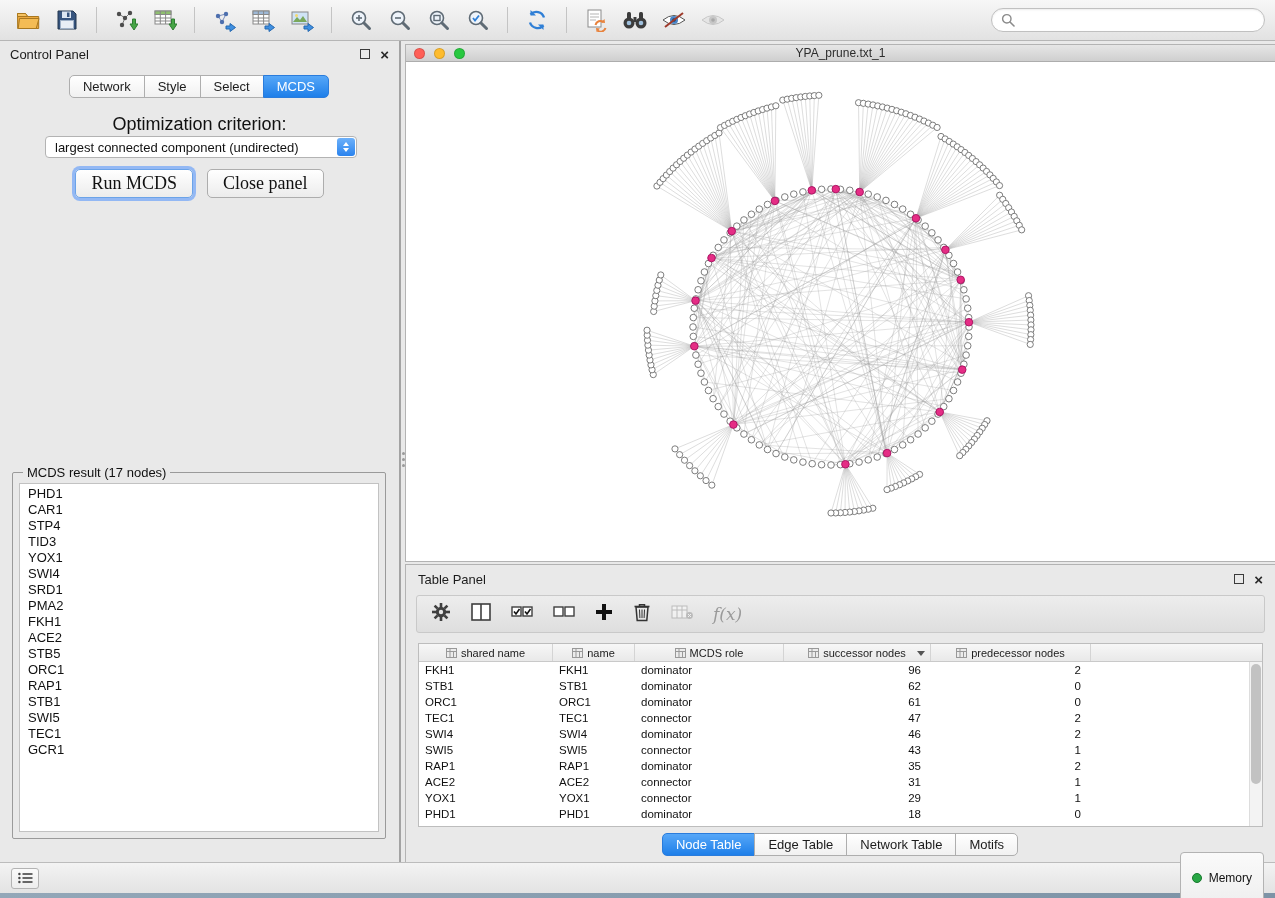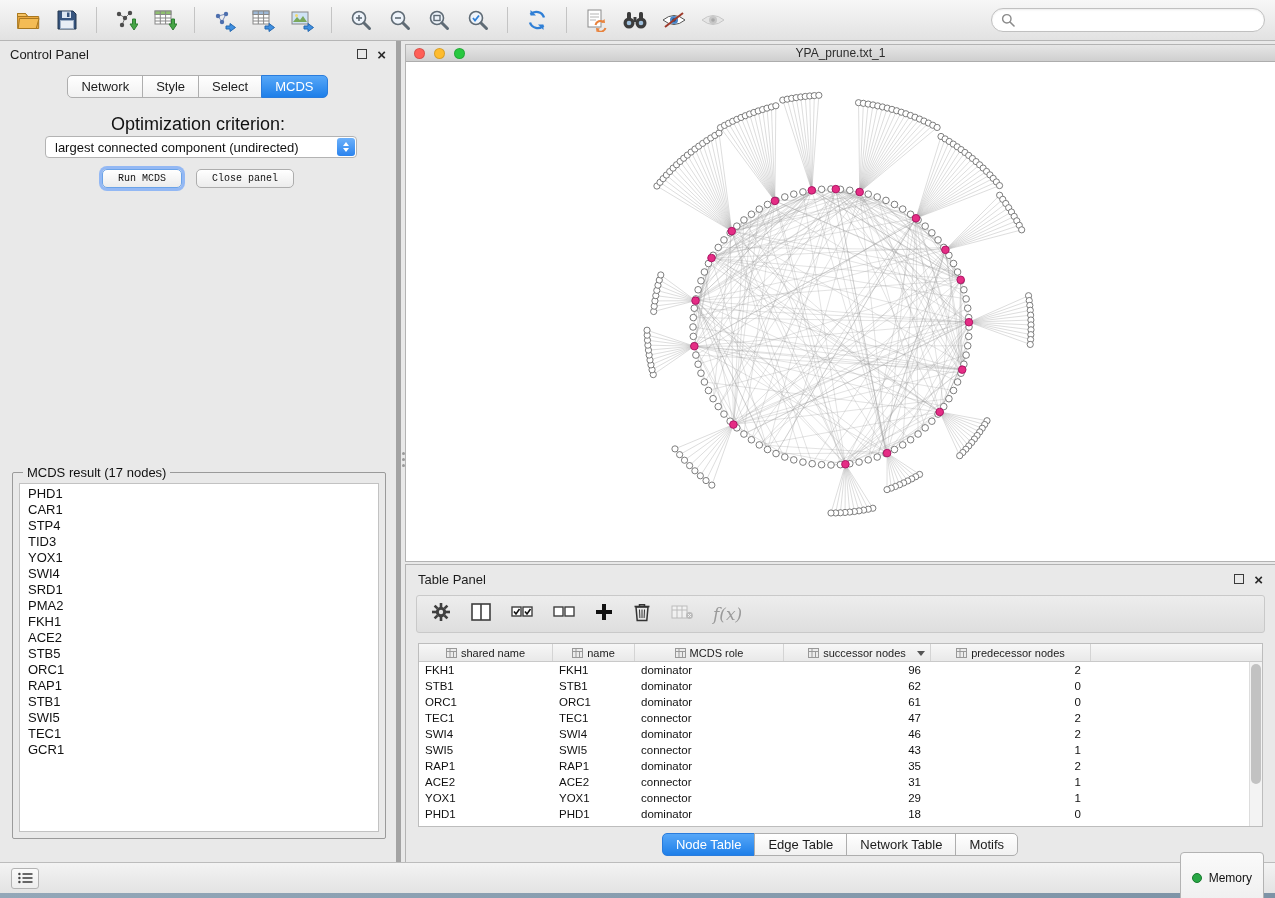--- a/index.html
+++ b/index.html
@@ -8,38 +8,38 @@
   .app{position:absolute;left:0;top:0;width:1275px;height:893px;background:#e9e9e9}
 
   
   .toolbar{position:absolute;left:0;top:0;width:1275px;height:41px;background:linear-gradient(#f7f7f7,#e2e2e2);border-bottom:1px solid #b6b6b6;display:flex;align-items:center;padding:0 10px;gap:3px}
   .tbtn{width:36px;height:32px;display:flex;align-items:center;justify-content:center;border-radius:4px;flex:0 0 auto}
   .tsep{width:1px;height:26px;background:#c4c4c4;margin:0 8px;flex:0 0 auto}
   .search-box{margin-left:auto;width:274px;height:24px;border:1px solid #c0c0c0;border-radius:12px;background:#fff;display:flex;align-items:center;padding:0 9px;gap:6px;box-shadow:inset 0 1px 2px rgba(0,0,0,.08)}
   .search-box input{border:none;outline:none;flex:1;font-size:12px;background:transparent;font-family:inherit}
 
   
-  .control-panel{position:absolute;left:0;top:41px;width:401px;height:821px;background:#e9e9e9;border-right:5px solid #a3a3a3}
+  .control-panel{position:absolute;left:0;top:41px;width:401px;height:821px;background:#e9e9e9;border-right:2px solid #a3a3a3}
   .cp-header{height:26px;display:flex;align-items:center;padding:0 10px;font-size:13px;color:#1c1c1c}
   .hdr-spacer{flex:1}
   .float-ic{width:10px;height:10px;border:1.5px solid #3a3a3a;display:inline-block;margin-right:10px}
   .close-ic{font-size:15px;font-weight:bold;color:#2a2a2a;line-height:1}
   .cp-tabs{position:absolute;left:0;top:34px;width:100%;display:flex;justify-content:center}
   .seg{font-size:13px;padding:3px 13px;background:linear-gradient(#ffffff,#f1f1f1);border:1px solid #aeaeae;margin-left:-1px;color:#1c1c1c}
   .seg:first-child{border-radius:5px 0 0 5px}
   .seg:last-child{border-radius:0 5px 5px 0}
   .seg.active{background:linear-gradient(#56a7f8,#1e7fe9);color:#fff;border-color:#2a7cdc}
   .opt-label{position:absolute;left:0;top:73px;width:100%;text-align:center;font-size:18px;color:#111}
   .cp-select{position:absolute;left:45px;top:95px;width:312px;height:22px;background:#fff;border:1px solid #b3b3b3;border-radius:4px;display:flex;align-items:center;font-size:13px;padding-left:9px;color:#111}
   .stepper{position:absolute;right:1px;top:1px;bottom:1px;width:18px;border-radius:3px;background:linear-gradient(#6db1fa,#2a83ee);display:flex;flex-direction:column;align-items:center;justify-content:center;gap:2px}
   .stepper i{width:0;height:0;border:3px solid transparent;display:block}
   .stepper .up{border-bottom:4px solid #fff;border-top:none}
   .stepper .down{border-top:4px solid #fff;border-bottom:none}
   .cp-buttons{position:absolute;left:0;top:128px;width:100%;display:flex;justify-content:center;gap:14px}
-  .btn{font-size:10px;padding:3px 15px;background:linear-gradient(#ffffff,#ececec);border:1px solid #adadad;border-radius:5px;color:#111;font-family:Liberation Mono, monospace}
+  .btn{font-size:18px;padding:3px 15px;background:linear-gradient(#ffffff,#ececec);border:1px solid #adadad;border-radius:5px;color:#111;font-family:Liberation Serif, serif}
   .btn.focus{box-shadow:0 0 0 3px rgba(77,144,254,.55);border-color:#6ba3e8}
   .mcds-fieldset{position:absolute;left:12px;top:424px;width:374px;height:374px;border:1px solid #9a9a9a;border-radius:2px;padding:3px 6px 6px}
   .mcds-fieldset legend{font-size:13px;padding:0 4px;margin-left:4px;color:#111}
   .result-list{width:100%;height:100%;background:#fff;border:1px solid #c2c2c2;overflow:hidden;font-size:13px;padding-top:2px;color:#111}
   .result-list div{padding:0 8px;line-height:16px}
 
   
   .gutter-handle{position:absolute;left:400px;top:446px;width:6px;height:26px;display:flex;flex-direction:column;align-items:center;justify-content:center;gap:3px}
   .gutter-handle b{width:3px;height:3px;border-radius:50%;background:#9a9a9a}
 

